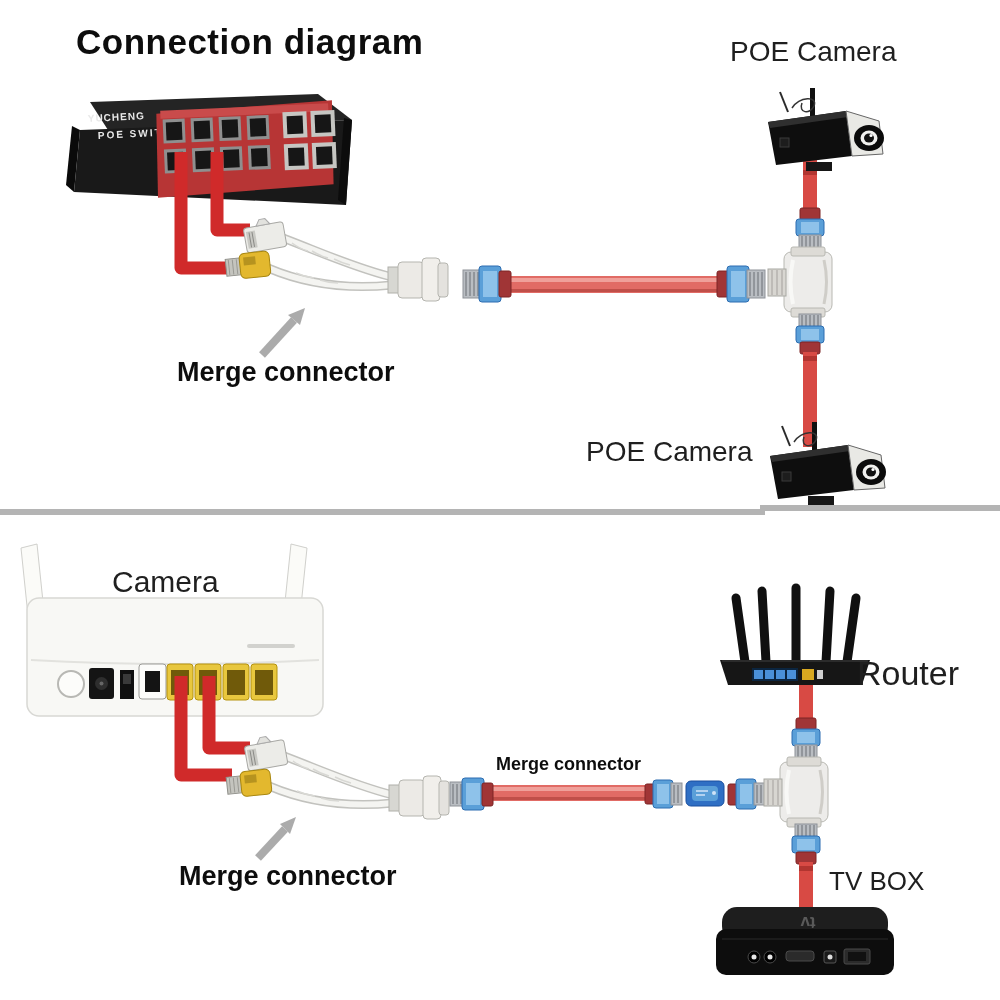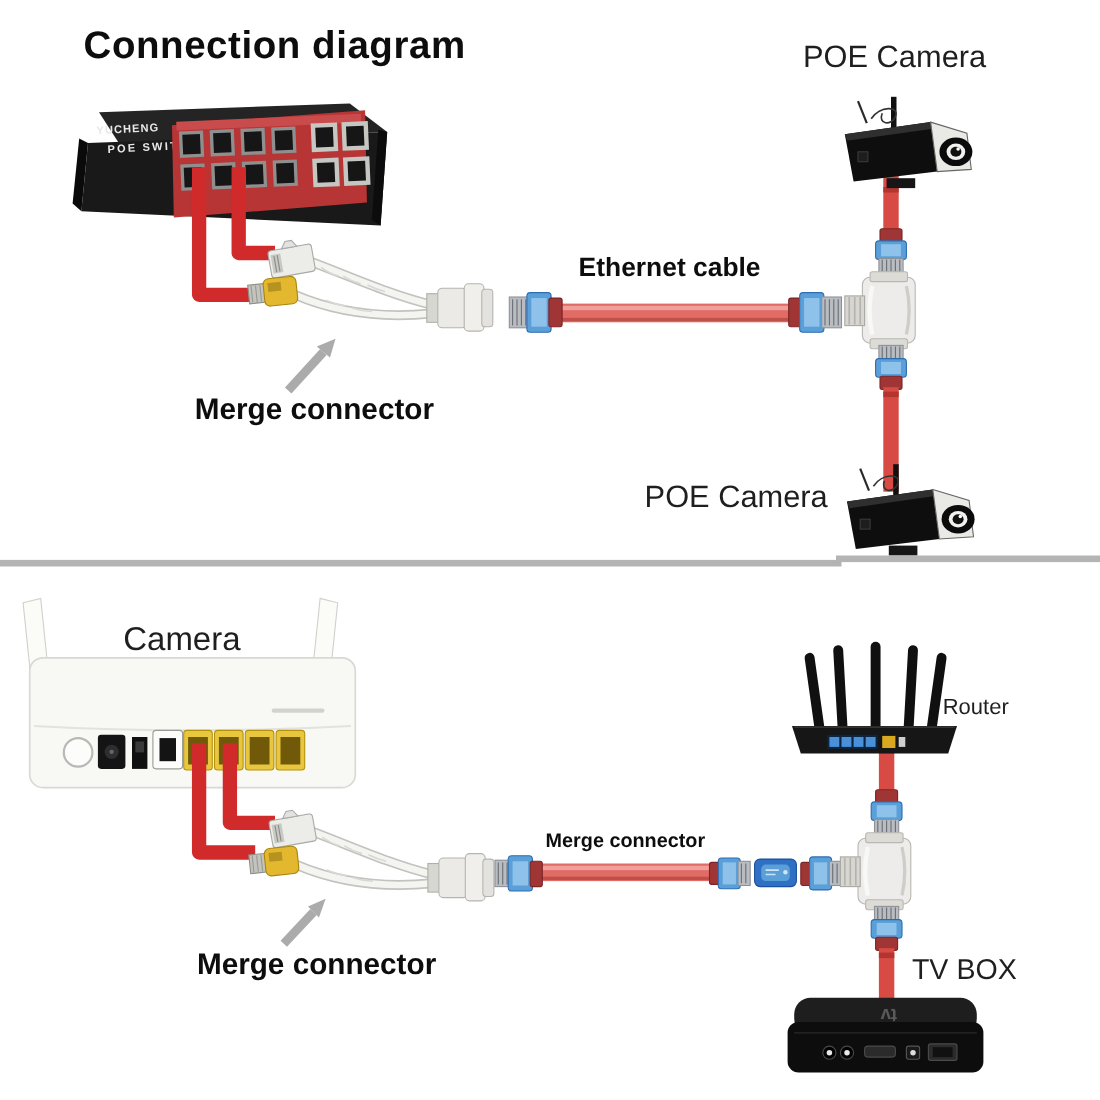--- a/index.html
+++ b/index.html
@@ -282,28 +282,27 @@
     <g>
       <path d="M258,858 L285,829" stroke="#ababab" stroke-width="8" fill="none"></path>
       <polygon points="296,817 290,834 280,824" fill="#ababab"></polygon>
     </g>
   </svg>
 
   <div class="lbl bold" style="left:76px;top:22px;font-size:35px;letter-spacing:.5px;">Connection diagram</div>
 
   <div class="lbl" style="left:730px;top:36px;font-size:28px;">POE Camera</div>
 
-  <div class="lbl bold" style="left:526px;top:230px;font-size:24px;">Ethernet cable</div>
 
   <div class="lbl bold" style="left:177px;top:357px;font-size:27px;">Merge connector</div>
 
   <div class="lbl" style="left:586px;top:436px;font-size:28px;">POE Camera</div>
 
   <div class="lbl" style="left:112px;top:565px;font-size:30px;">Camera</div>
 
-  <div class="lbl" style="left:857px;top:632px;font-size:20px;">Router</div>
+  <div class="lbl" style="left:857px;top:654px;font-size:34px;">Router</div>
 
   <div class="lbl bold" style="left:496px;top:754px;font-size:18px;">Merge connector</div>
 
   <div class="lbl bold" style="left:179px;top:861px;font-size:27px;">Merge connector</div>
 
   <div class="lbl" style="left:829px;top:866px;font-size:26px;">TV BOX</div>
 </div>
 
 </body></html>

